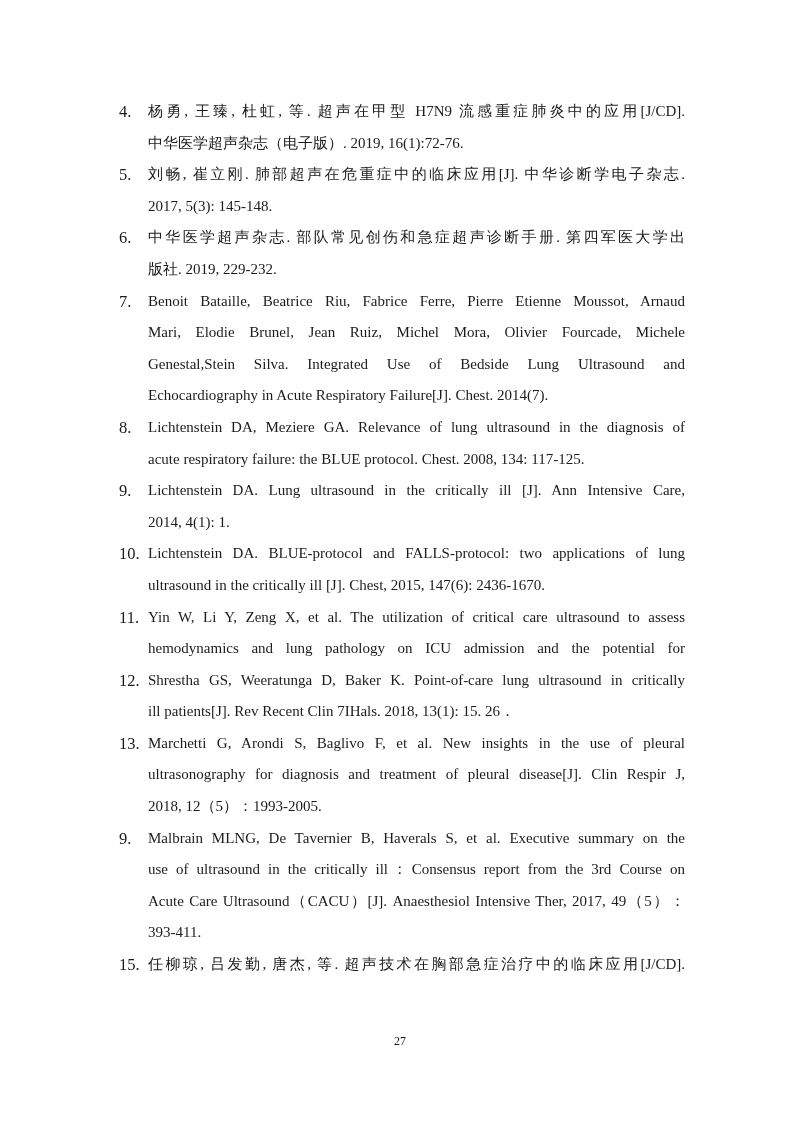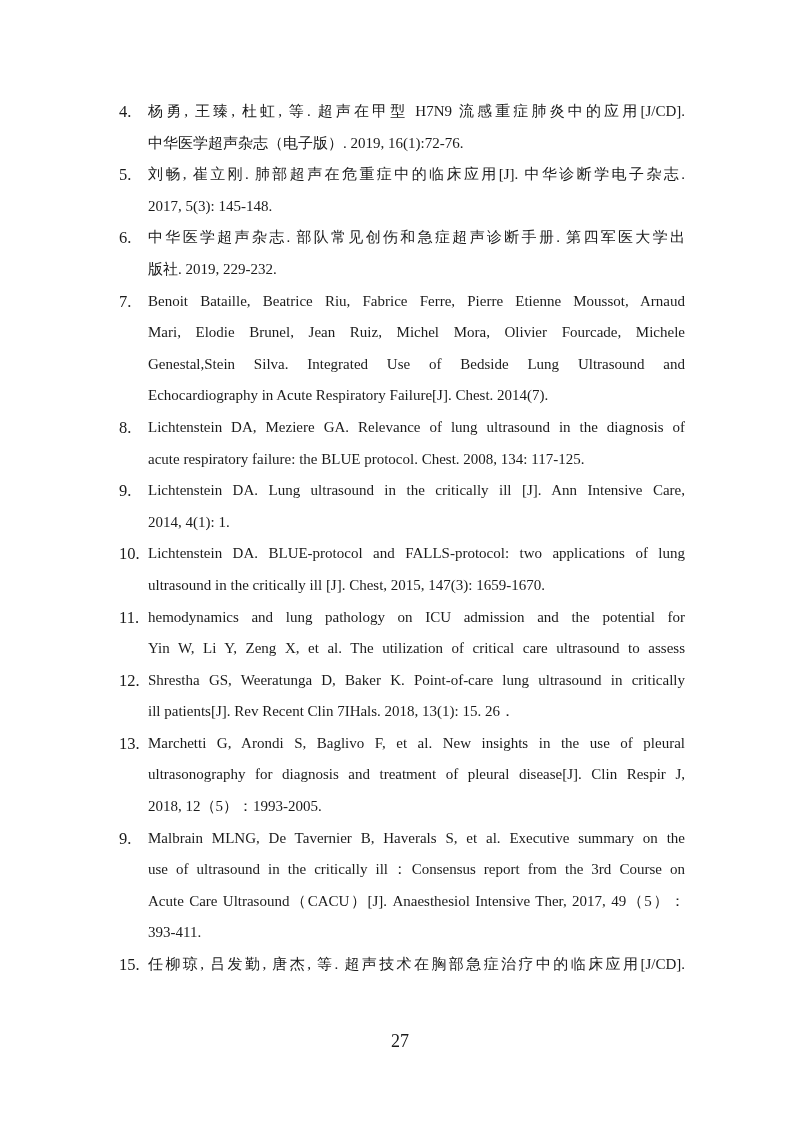--- a/index.html
+++ b/index.html
@@ -46,21 +46,21 @@
   }
   .ref-line.final {
     text-align-last: left;
   }
   .page-num {
     position: absolute;
     top: 1033px;
     left: 0;
     width: 100%;
     text-align: center;
-    font-size: 18px;
+    font-size: 12px;
     line-height: 16px;
     color: #1b1b1b;
   }
 </style>
 </head>
 <body>
 
 <div class="page">
   <div class="refs" id="refs-list">
       <div class="ref">
@@ -104,28 +104,28 @@
         <span class="ref-num">9.</span>
         <div class="ref-lines">
           <div class="ref-line">Lichtenstein DA. Lung ultrasound in the critically ill [J]. Ann Intensive Care,</div>
           <div class="ref-line final">2014, 4(1): 1.</div>
         </div>
       </div>
       <div class="ref">
         <span class="ref-num">10.</span>
         <div class="ref-lines">
           <div class="ref-line">Lichtenstein DA. BLUE-protocol and FALLS-protocol: two applications of lung</div>
-          <div class="ref-line final">ultrasound in the critically ill [J]. Chest, 2015, 147(3): 1659-1670.</div>
+          <div class="ref-line final">ultrasound in the critically ill [J]. Chest, 2015, 147(6): 2436-1670.</div>
         </div>
       </div>
       <div class="ref">
         <span class="ref-num">11.</span>
         <div class="ref-lines">
+          <div class="ref-line">Yin W, Li Y, Zeng X, et al. The utilization of critical care ultrasound to assess</div>
           <div class="ref-line">hemodynamics and lung pathology on ICU admission and the potential for</div>
-          <div class="ref-line">Yin W, Li Y, Zeng X, et al. The utilization of critical care ultrasound to assess</div>
         </div>
       </div>
       <div class="ref">
         <span class="ref-num">12.</span>
         <div class="ref-lines">
           <div class="ref-line">Shrestha GS, Weeratunga D, Baker K. Point-of-care lung ultrasound in critically</div>
           <div class="ref-line final">ill patients[J]. Rev Recent Clin 7IHals. 2018, 13(1): 15. 26．</div>
         </div>
       </div>
       <div class="ref">

